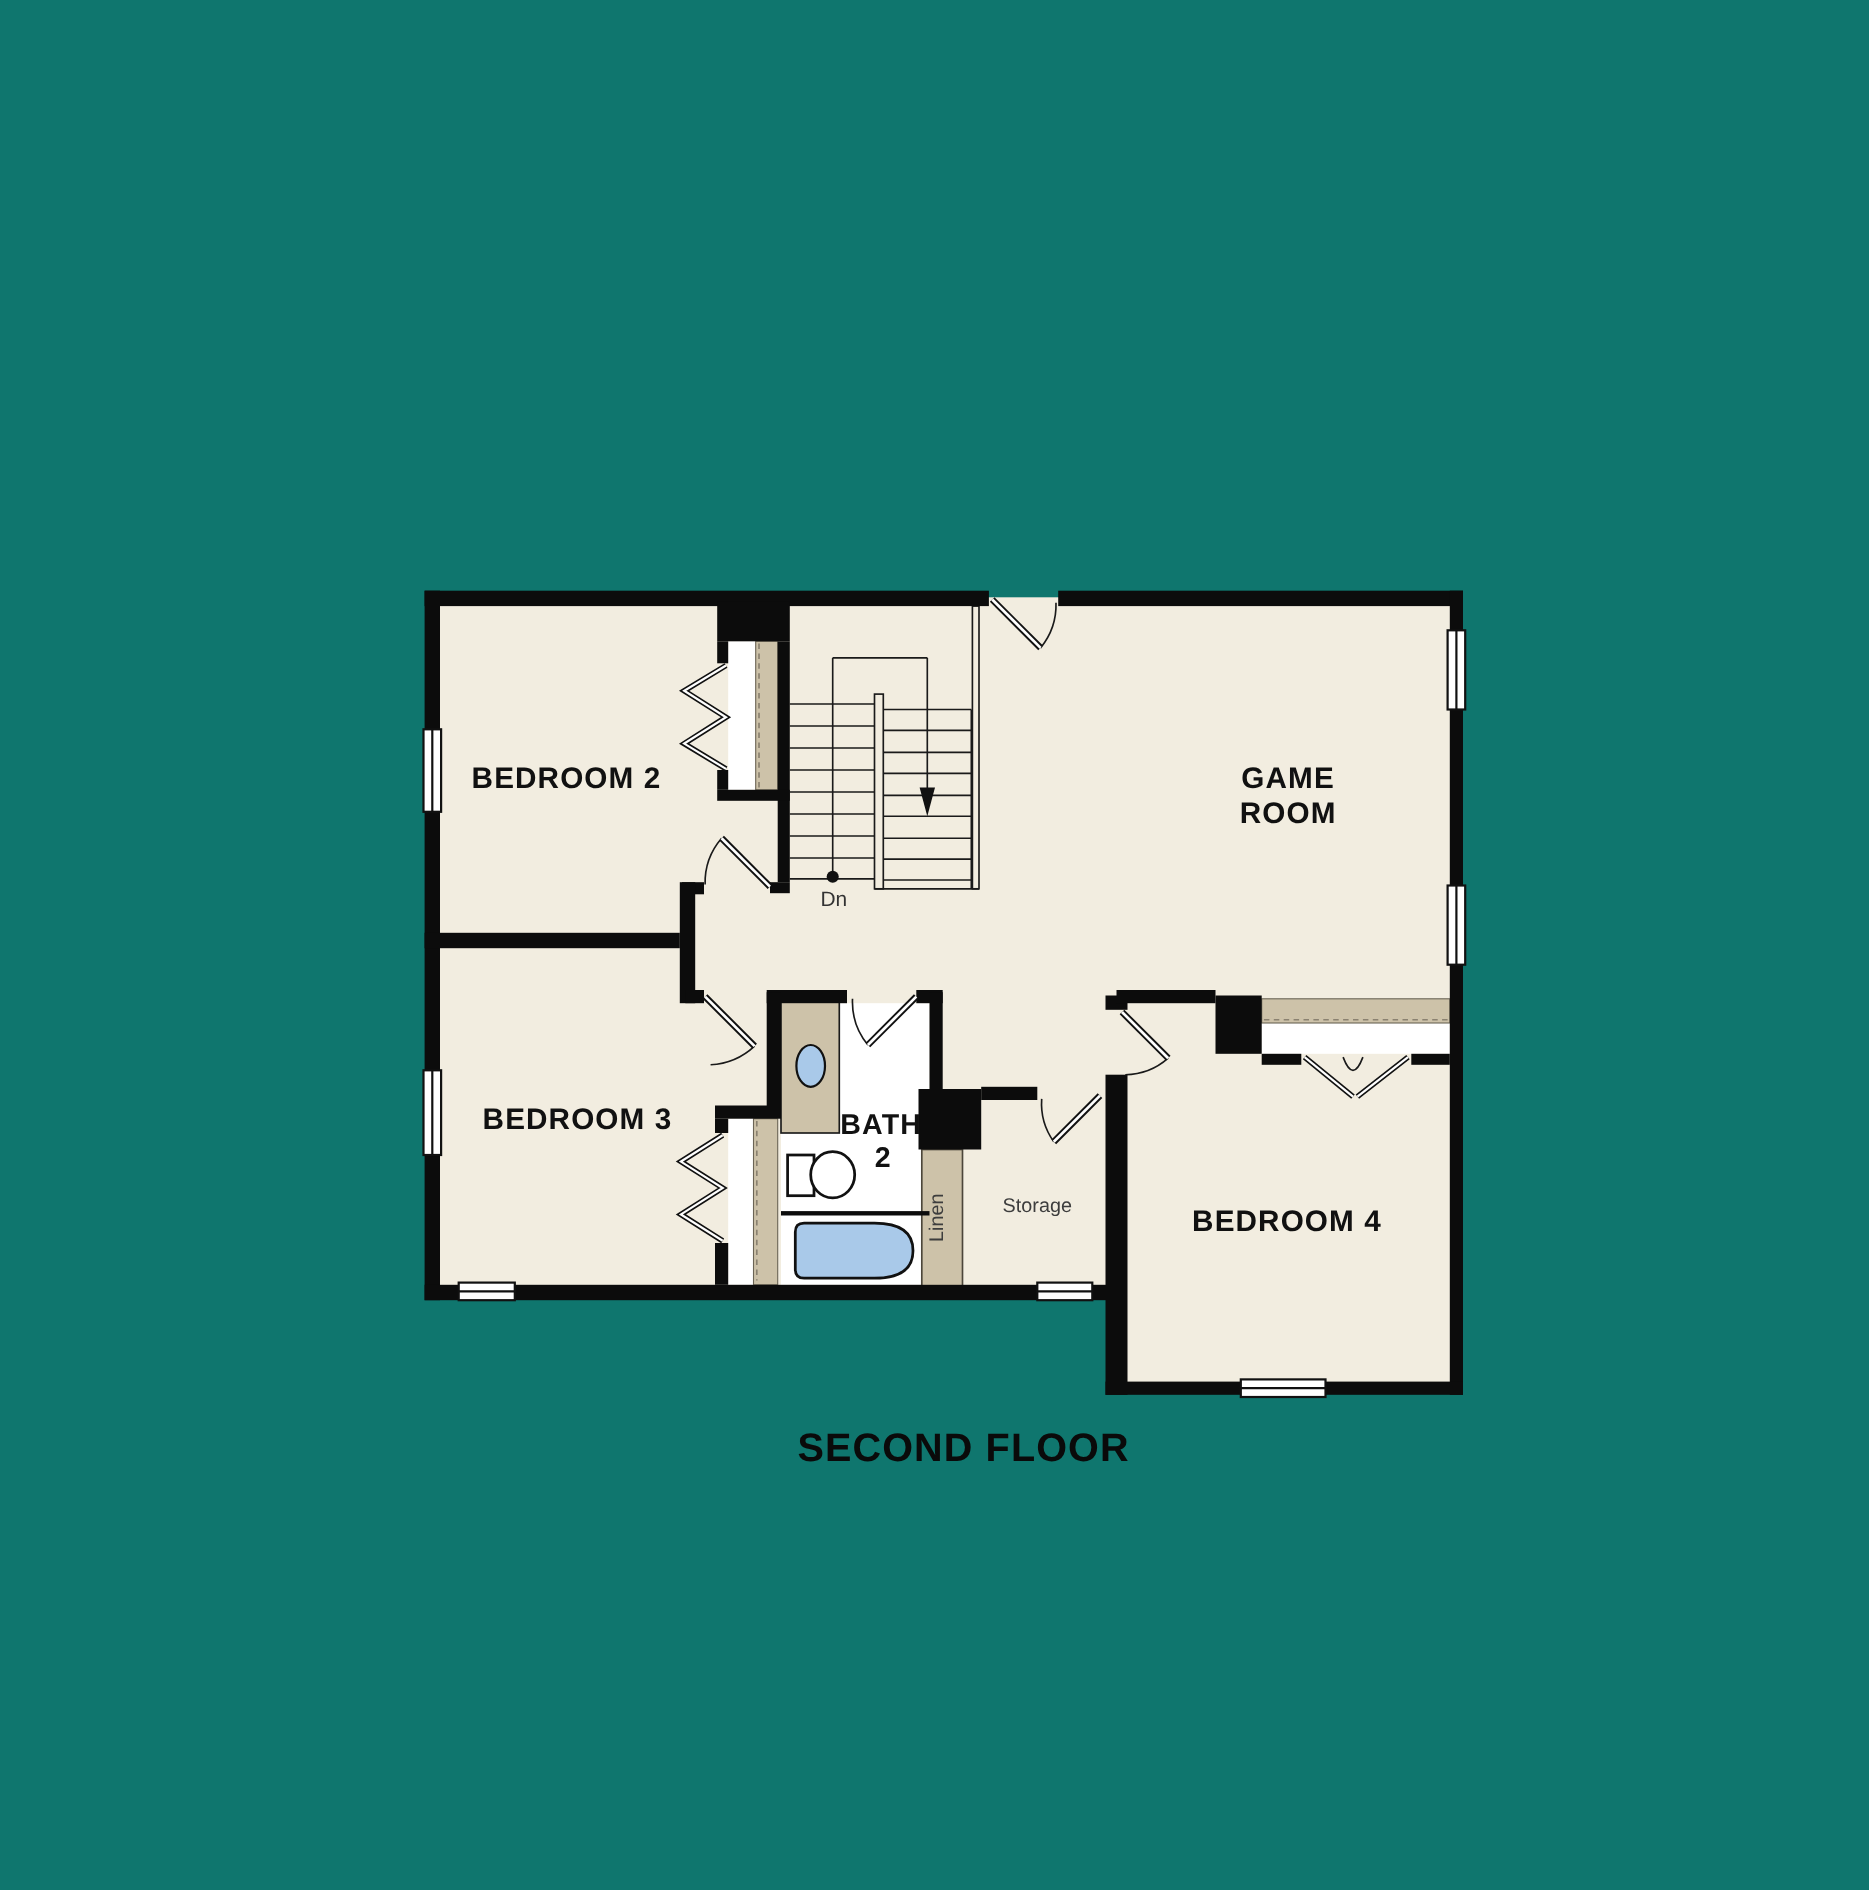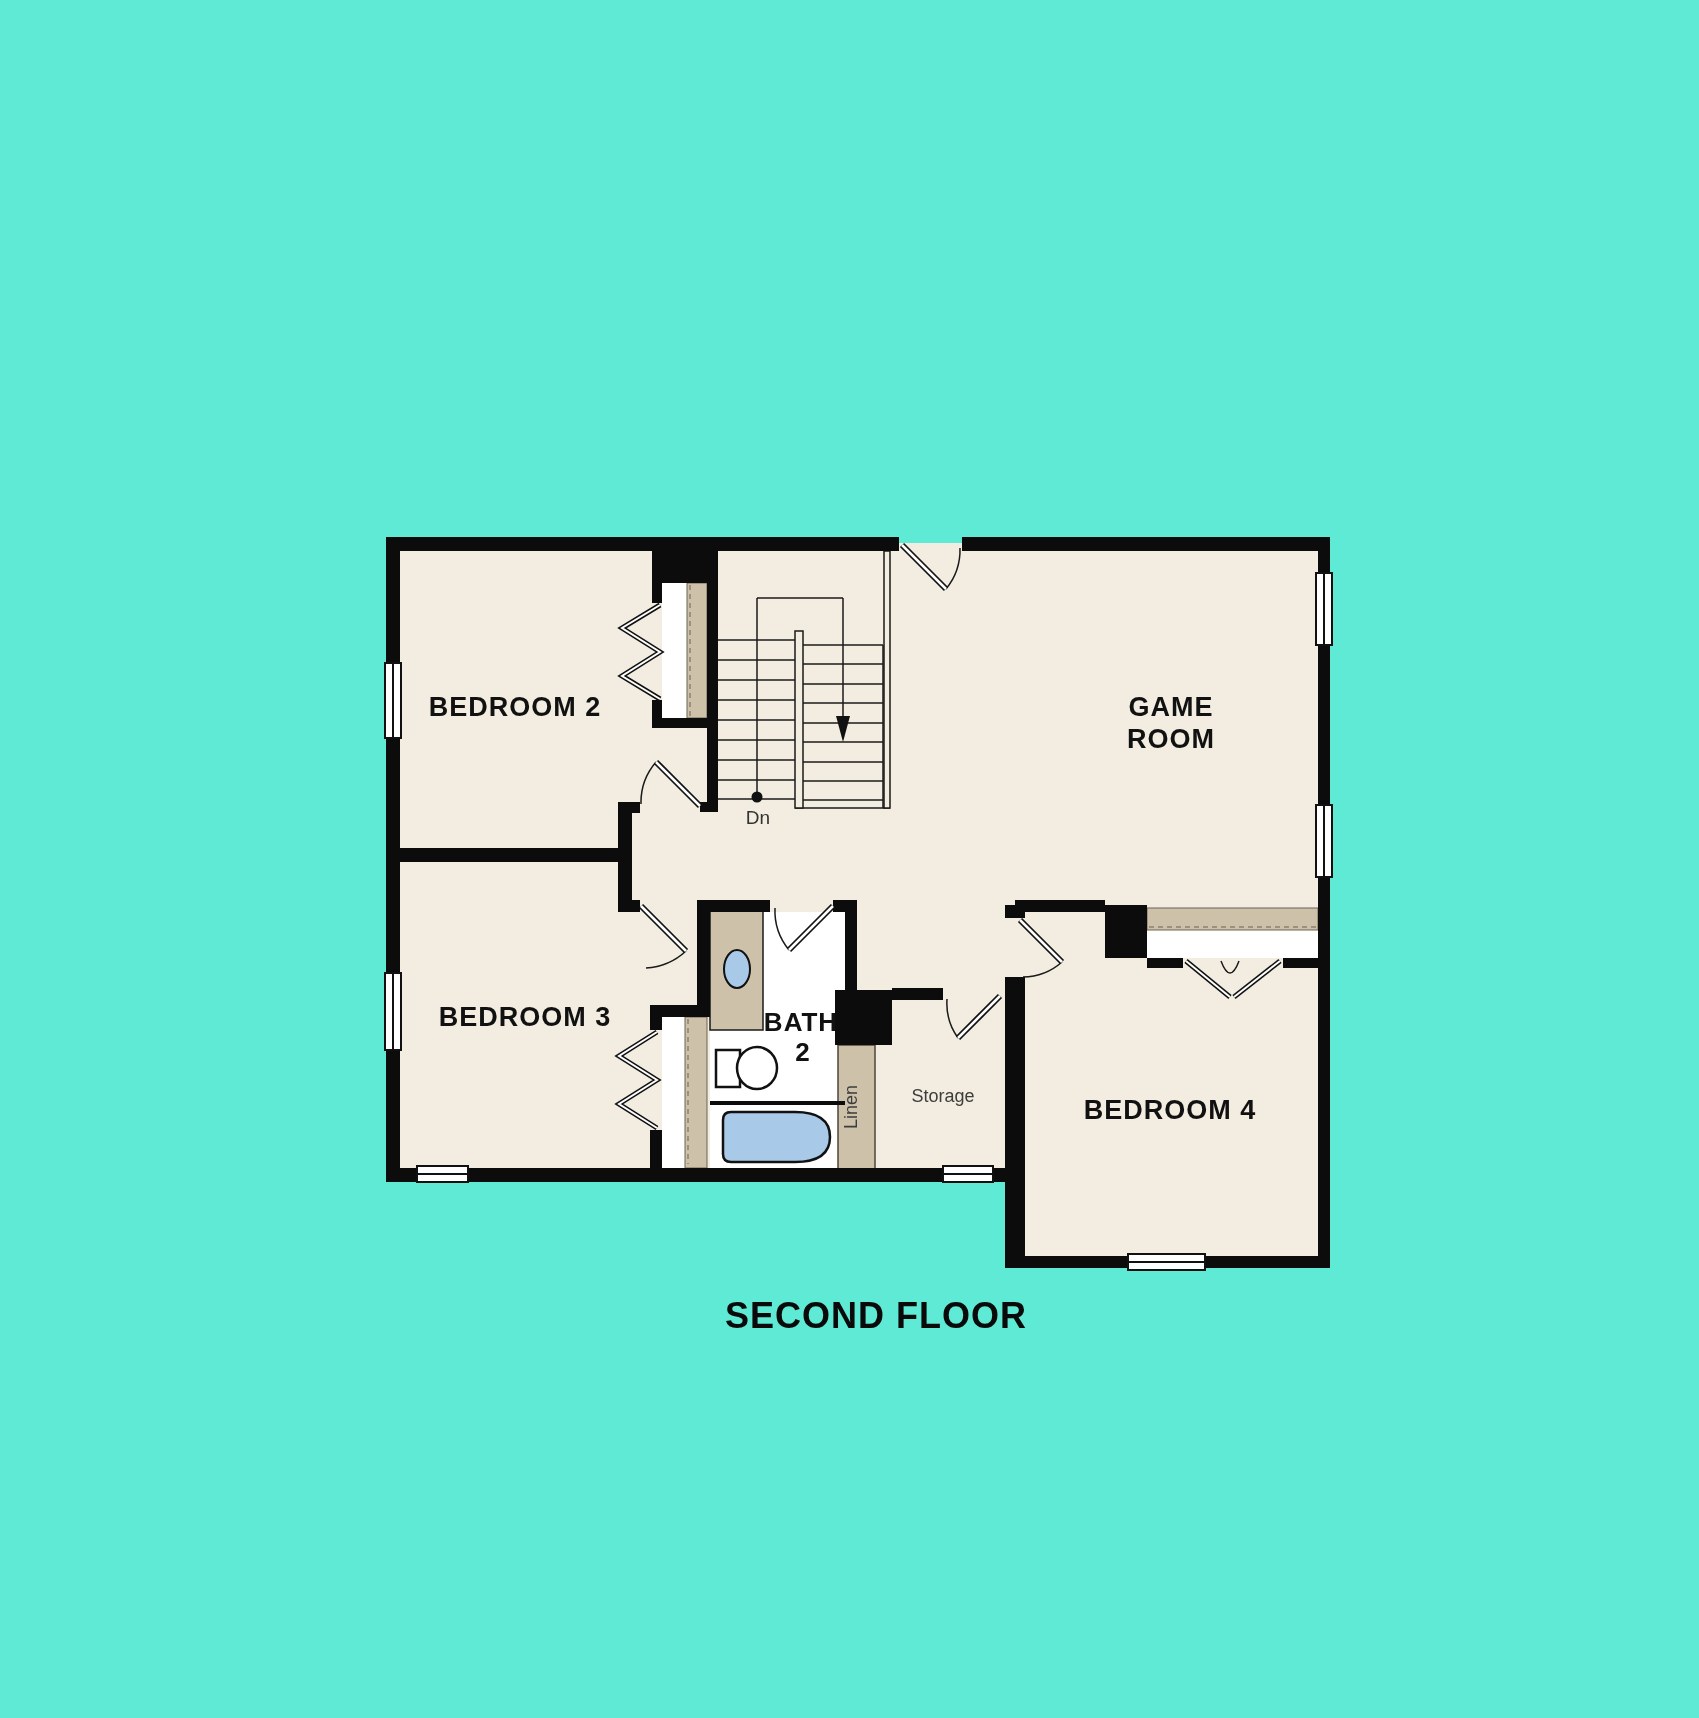--- a/index.html
+++ b/index.html
@@ -1,16 +1,16 @@
 <!DOCTYPE html>
 <html><head>
 <meta charset="utf-8">
 <style>
   html,body{margin:0;padding:0;background:#ffffff;}
-  .canvas{position:relative;width:1699px;height:1718px;background:#5eead4;overflow:hidden;
+  .canvas{position:relative;width:1699px;height:1718px;background:#0f766e;overflow:hidden;
           font-family:"Liberation Sans", sans-serif;}
   svg{position:absolute;left:0;top:0;}
   text{font-family:"Liberation Sans", sans-serif;}
   .room-label{font-weight:bold;font-size:27px;fill:#111111;letter-spacing:1px;}
   .bath-label{font-weight:bold;font-size:26px;fill:#111111;letter-spacing:1px;}
   .small-label{font-size:18px;fill:#3d3d3d;}
   .dn-label{font-size:19px;fill:#333333;}
   .title-label{font-weight:bold;font-size:36px;fill:#0a0a0a;letter-spacing:1px;}
 </style>
 </head>

